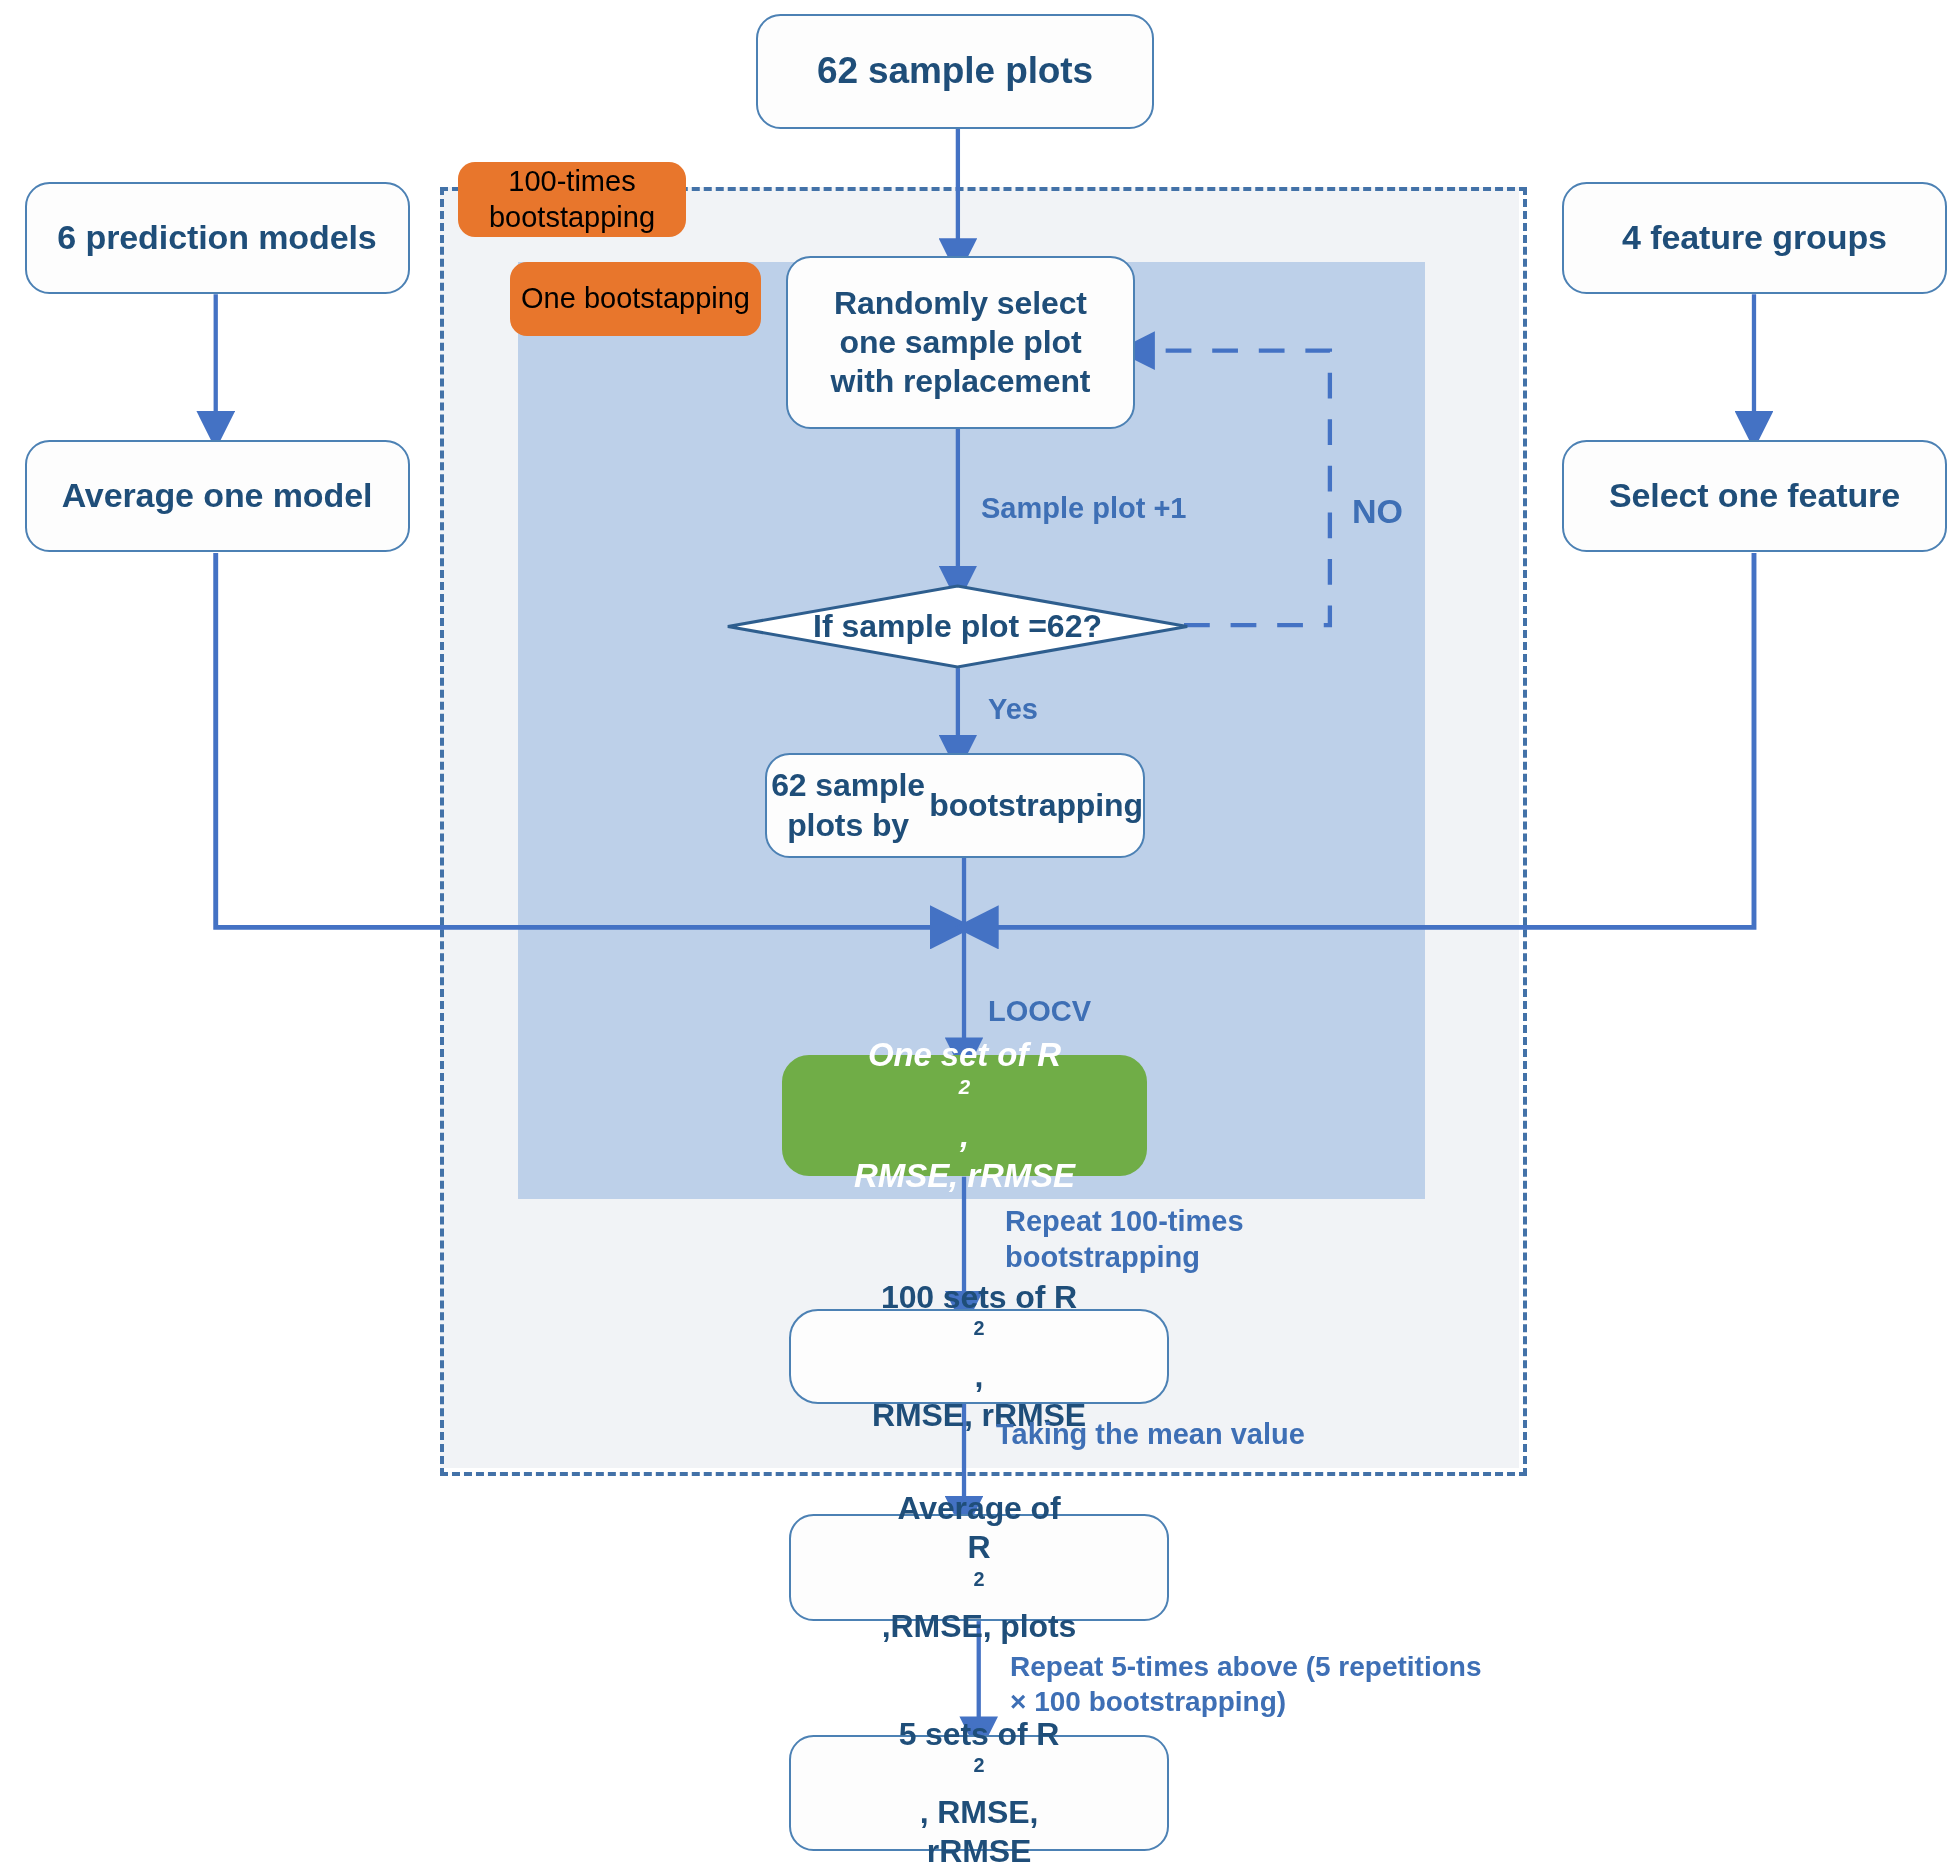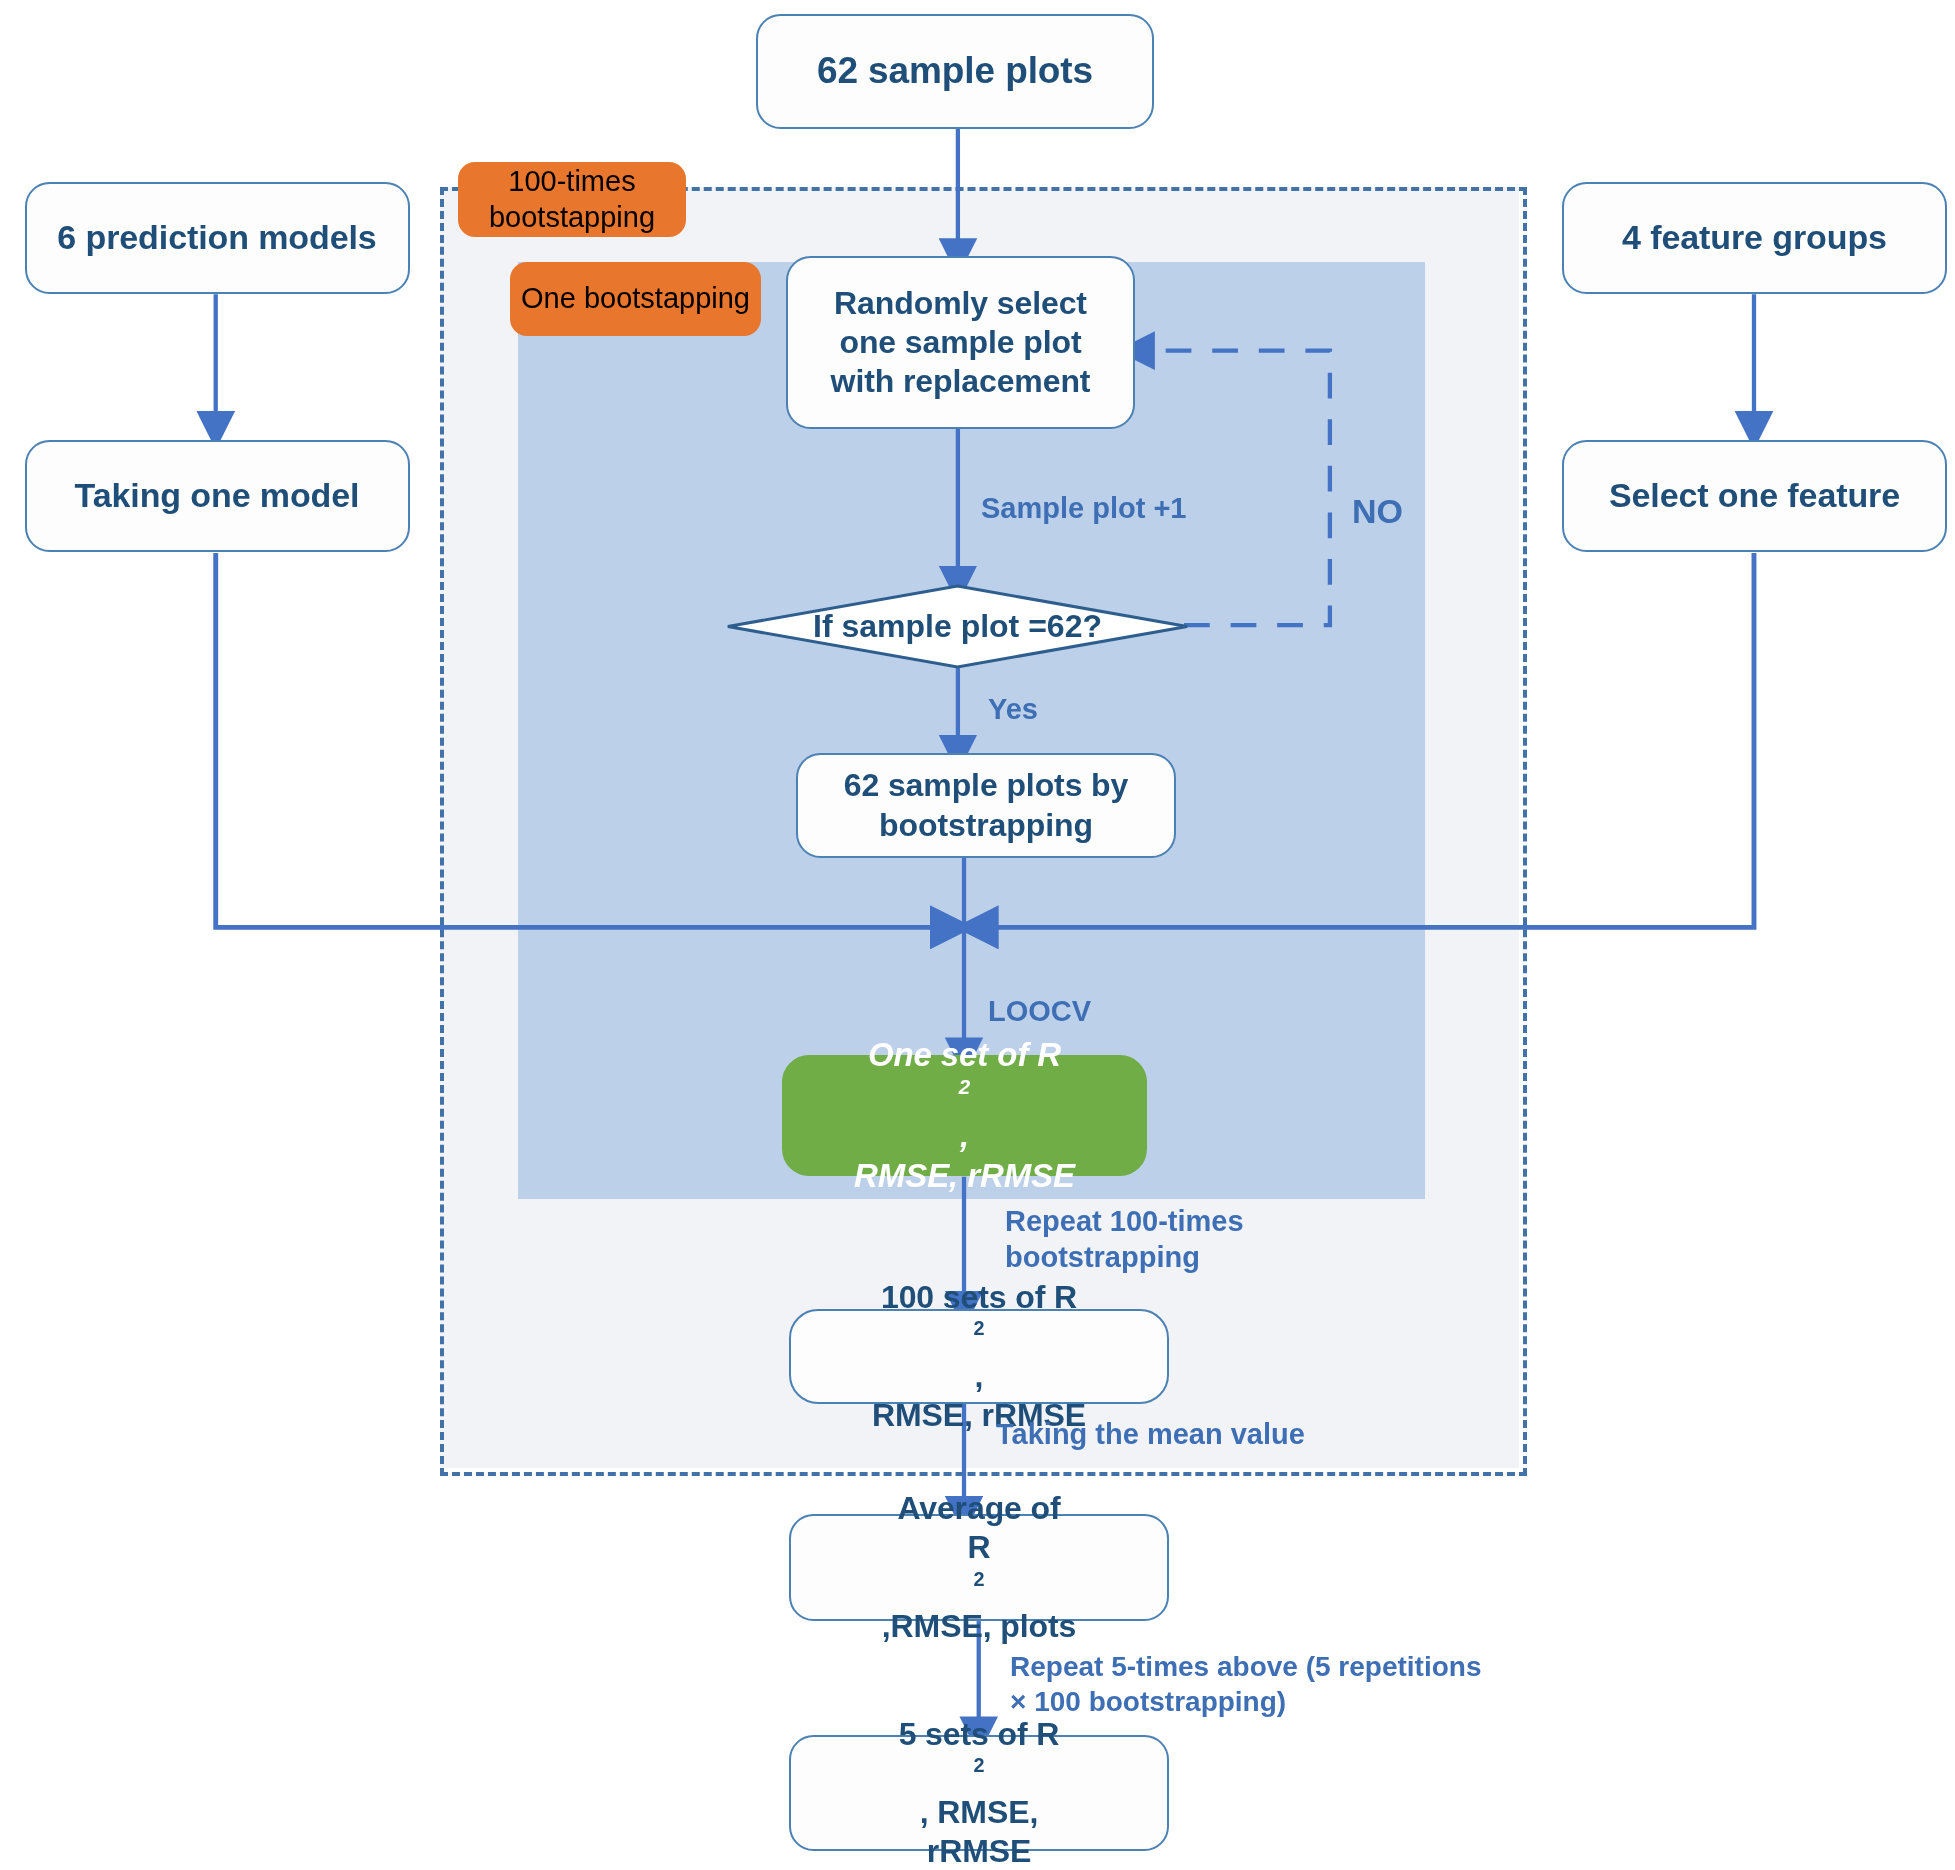--- a/index.html
+++ b/index.html
@@ -133,21 +133,21 @@
 
   <div class="node" style="left:756px; top:13.5px; width:398px; height:115px; font-size:37px;">
     <span>62 sample plots</span>
   </div>
 
   <div class="node" style="left:24.5px; top:182px; width:385px; height:112px; font-size:34px;">
     <span>6 prediction models</span>
   </div>
 
   <div class="node" style="left:24.5px; top:440px; width:385px; height:112px; font-size:34px;">
-    <span>Taking one model</span>
+    <span>Average one model</span>
   </div>
 
   <div class="node" style="left:1562px; top:182px; width:385px; height:112px; font-size:34px;">
     <span>4 feature groups</span>
   </div>
 
   <div class="node" style="left:1562px; top:440px; width:385px; height:112px; font-size:34px;">
     <span>Select one feature</span>
   </div>
 
@@ -175,21 +175,21 @@
     <svg width="463" height="85" viewBox="0 0 755 138">
       <polygon points="377.5,3 752,69 377.5,135 3,69" fill="#FFFFFF" stroke="#2E5E8E" stroke-width="5"></polygon>
     </svg>
     <div class="diamond-label" style="font-size:32px;">
       <span>If sample plot =62?</span>
     </div>
   </div>
 
   <div class="edge-label" style="left:988px; top:691px; font-size:29px;">Yes</div>
 
-  <div class="node" style="left:796px; top:753px; width:380px; height:105px; font-size:32px; flex-direction:column;">
+  <div class="node" style="left:765px; top:753px; width:380px; height:105px; font-size:32px; flex-direction:row;">
     <span>62 sample plots by</span>
     <span>bootstrapping</span>
   </div>
 
   <div class="edge-label" style="left:988px; top:993px; font-size:29px;">LOOCV</div>
 
   <div class="node green" style="left:782px; top:1055px; width:365px; height:121px; font-size:33px; flex-direction:column; border-radius:27px;">
     <span><span>One set of R</span><sup>2</sup><span>,</span></span>
     <span>RMSE, rRMSE</span>
   </div>

